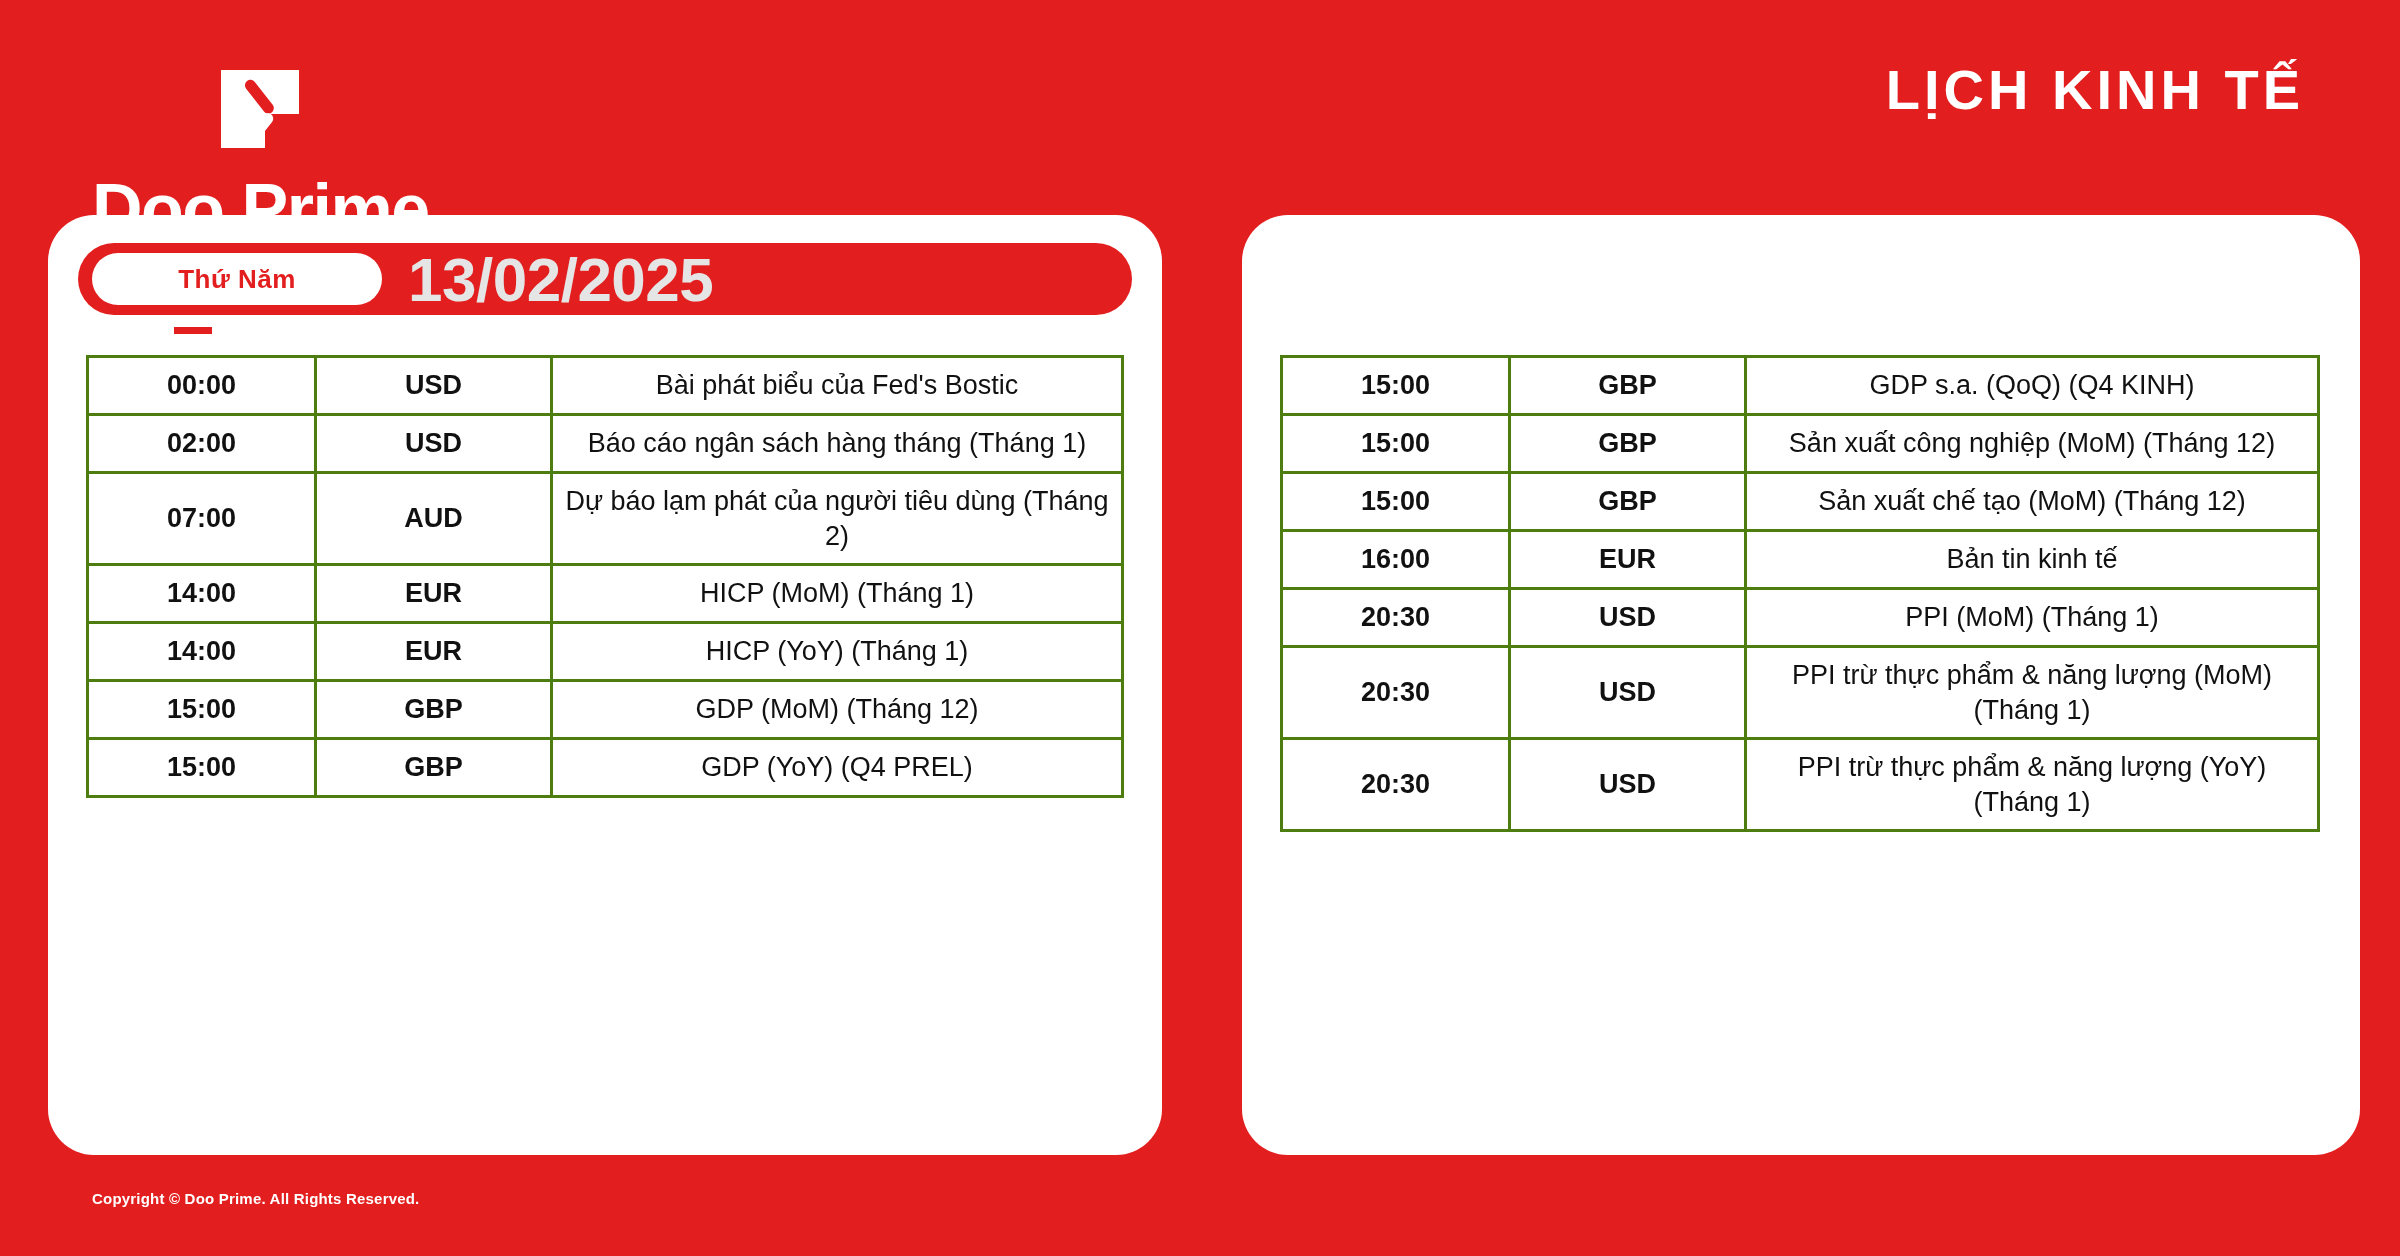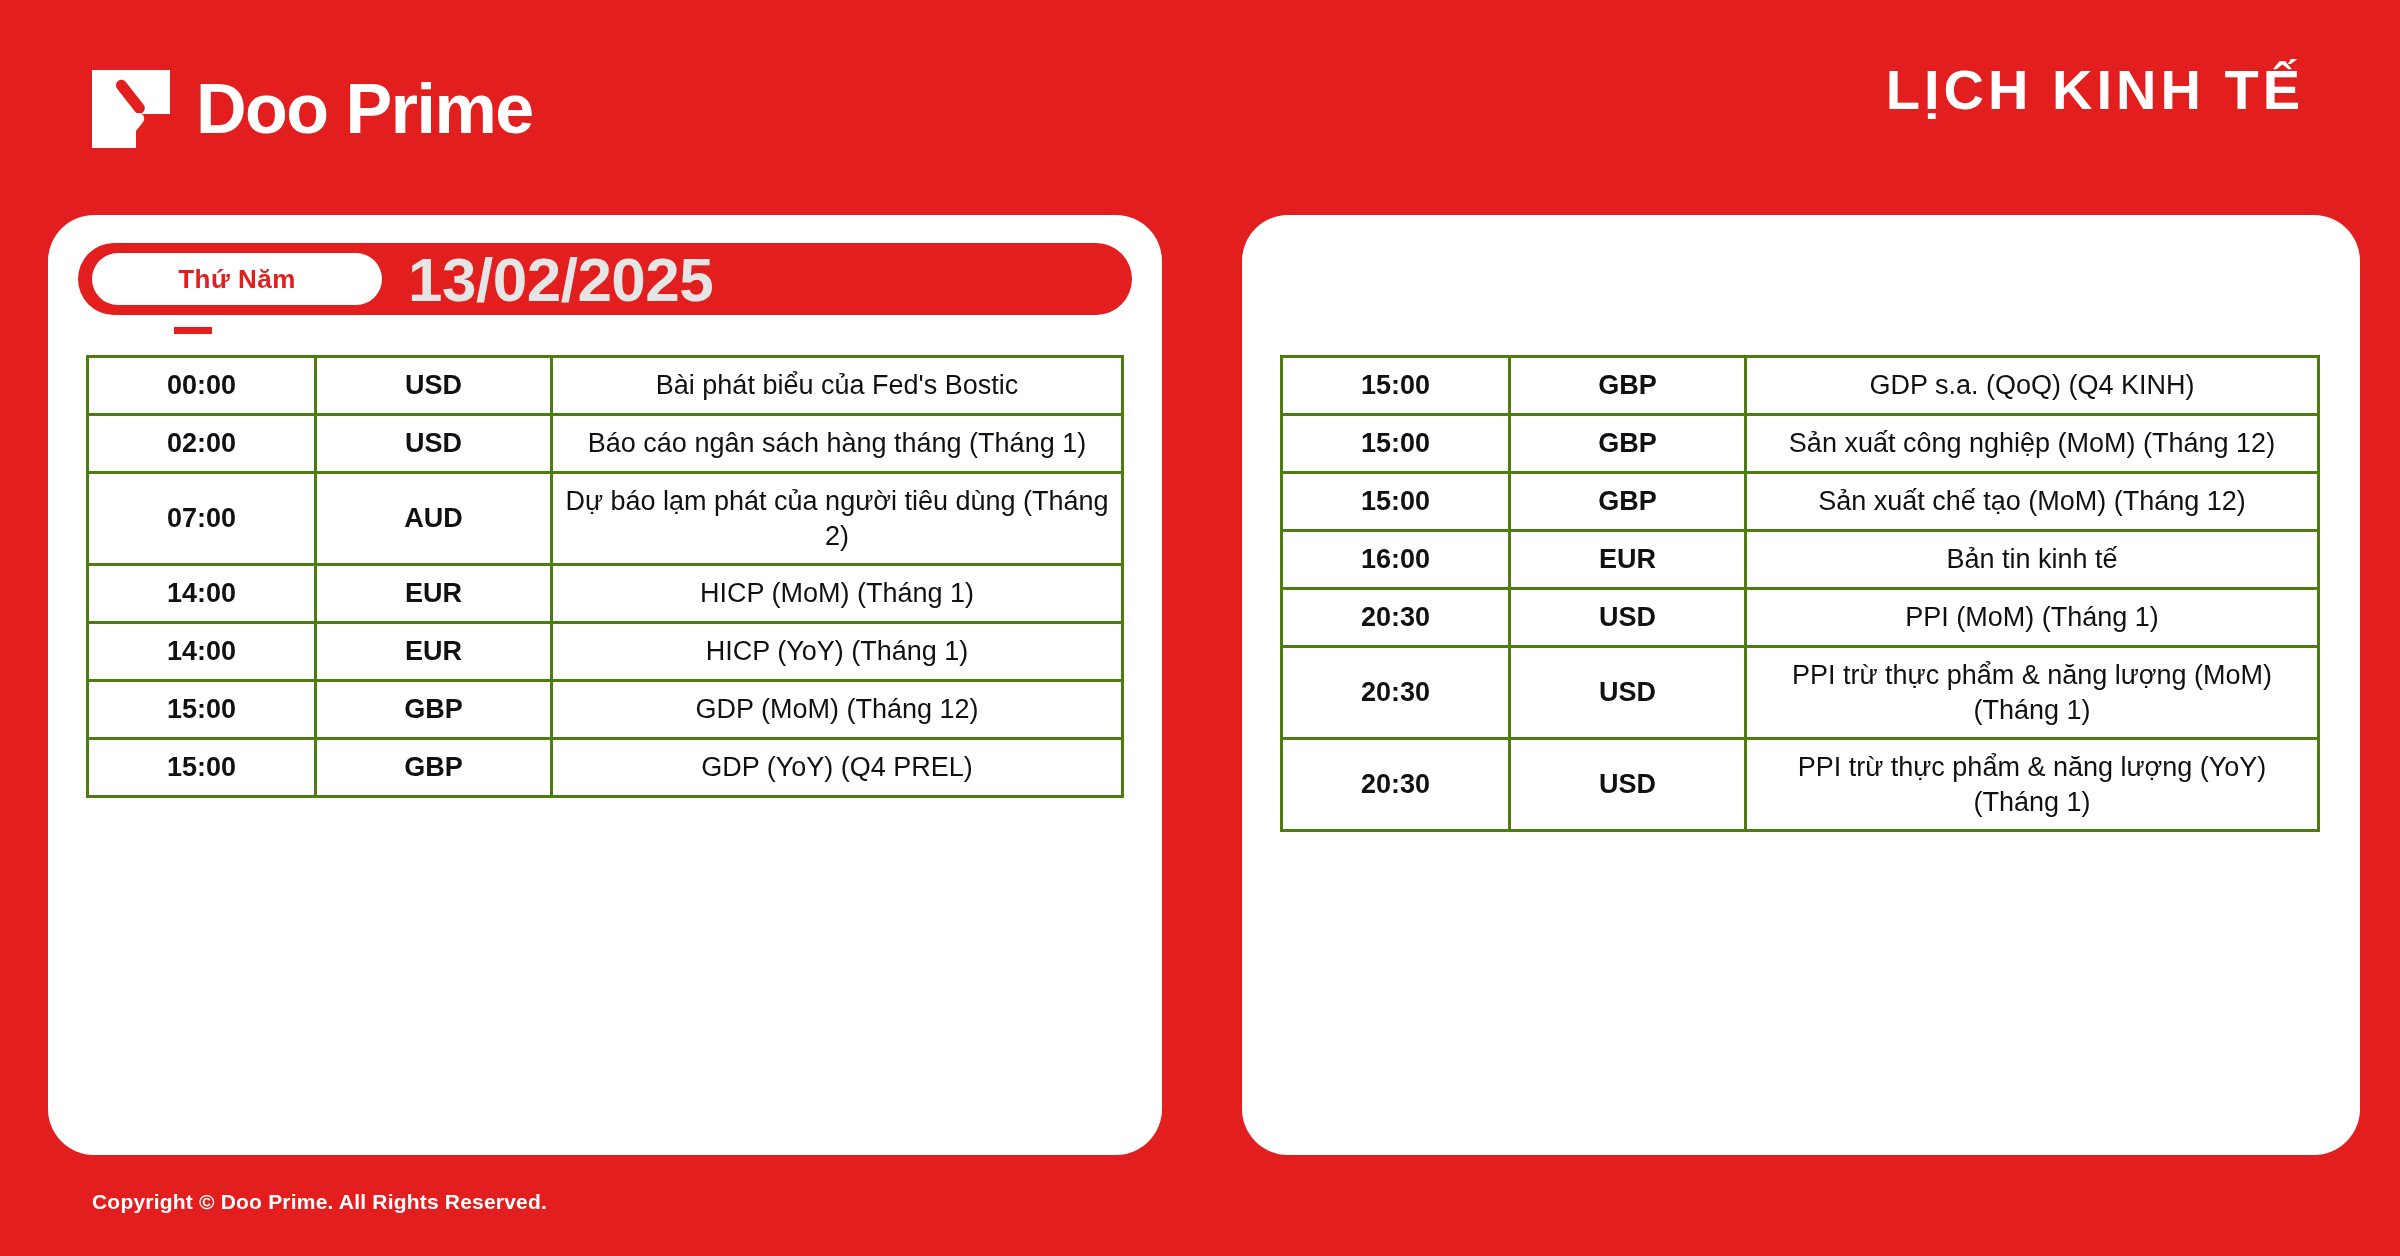--- a/index.html
+++ b/index.html
@@ -23,20 +23,21 @@
     width: 2400px;
     height: 215px;
   }
   .brand {
     position: absolute;
     left: 92px;
     top: 70px;
     display: flex;
     align-items: center;
     gap: 26px;
+    flex-direction: column;
   }
   .brand-mark {
     width: 78px;
     height: 78px;
     position: relative;
     flex: 0 0 auto;
   }
   .brand-name {
     color: #FFFFFF;
     font-size: 70px;
@@ -145,21 +146,21 @@
   .col-event  { font-size: 27px; font-weight: normal; }
   .row-tall td { height: 84px; }
   .row-std  td { height: 58px; }
 
   
   .footer {
     position: absolute;
     left: 92px;
     top: 1190px;
     color: #FFFFFF;
-    font-size: 21px;
+    font-size: 15px;
     font-weight: bold;
     letter-spacing: 0.2px;
     white-space: nowrap;
   }
 </style>
 </head>
 <body>
 
 <div class="header">
 

